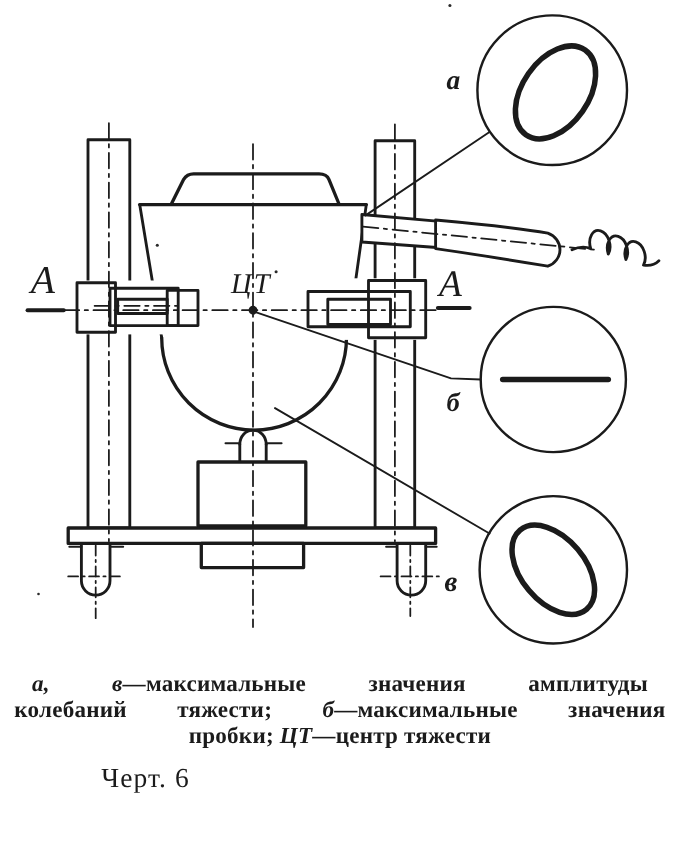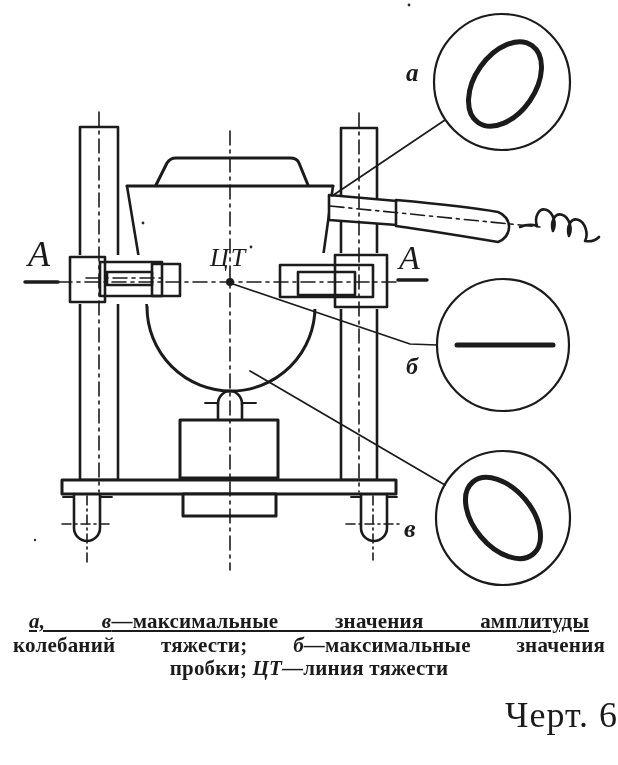--- a/index.html
+++ b/index.html
@@ -4,24 +4,24 @@
 <style>
   html,body{margin:0;padding:0;background:#ffffff;}
   body{width:618px;height:765px;overflow:hidden;font-family:"Liberation Serif",serif;color:#1b1b1b;}
   .figure-wrap{position:relative;width:618px;height:765px;background:#fff;}
   svg{display:block;}
   svg text{font-family:"Liberation Serif",serif;fill:#1b1b1b;}
   .lbl-italic{font-style:italic;}
   .caption{width:592px;margin:0 0 0 13px;padding-top:10px;font-size:21px;line-height:23.5px;font-weight:bold;letter-spacing:.2px;}
   .cap-line{white-space:nowrap;}
   .cap-line.justify{text-align:justify;text-align-last:justify;white-space:normal;}
-  .cap-line.justify-indent{text-align:justify;text-align-last:justify;white-space:normal;padding:0 16px;text-decoration:underline;}
+  .cap-line.justify-indent{text-align:justify;text-align-last:justify;white-space:normal;padding:0 16px;}
   .cap-line.center{text-align:center;}
   .cap-line .it{font-style:italic;}
-  .figure-number{padding-left:60px;text-align:right;font-size:36px;font-weight:normal;letter-spacing:1px;margin-top:13px;}
+  .figure-number{padding-left:92px;text-align:left;font-size:25px;font-weight:normal;letter-spacing:1px;margin-top:13px;}
 </style>
 </head>
 <body>
 
 <div class="figure-wrap">
 
   <svg width="618" height="600" viewBox="0 0 618 600">
     <g stroke="#1b1b1b" fill="none" stroke-width="2.6" stroke-linecap="round" stroke-linejoin="round">
 
       <rect x="80" y="127" width="38" height="353"></rect>
@@ -128,17 +128,17 @@
     <text x="399" y="269" font-size="34" class="lbl-italic">А</text>
     <text x="210" y="266" font-size="26" letter-spacing="2" class="lbl-italic">ЦТ</text>
     <text x="406" y="81" font-size="25" font-weight="bold" class="lbl-italic">а</text>
     <text x="406" y="374" font-size="24" font-weight="bold" class="lbl-italic">б</text>
     <text x="404" y="537" font-size="26" font-weight="bold" class="lbl-italic">в</text>
   </svg>
 
   <div class="caption">
       <div class="cap-line justify-indent"><span class="it">а, в</span><span>—максимальные значения амплитуды</span></div>
       <div class="cap-line justify"><span>колебаний тяжести; </span><span class="it">б</span><span>—максимальные значения</span></div>
-      <div class="cap-line center"><span>пробки; </span><span class="it">ЦТ</span><span>—линия тяжести</span></div>
+      <div class="cap-line center"><span>пробки; </span><span class="it">ЦТ</span><span>—центр тяжести</span></div>
     </div>
 
   <div class="figure-number">Черт. 6</div>
 </div>
 
 </body></html>

